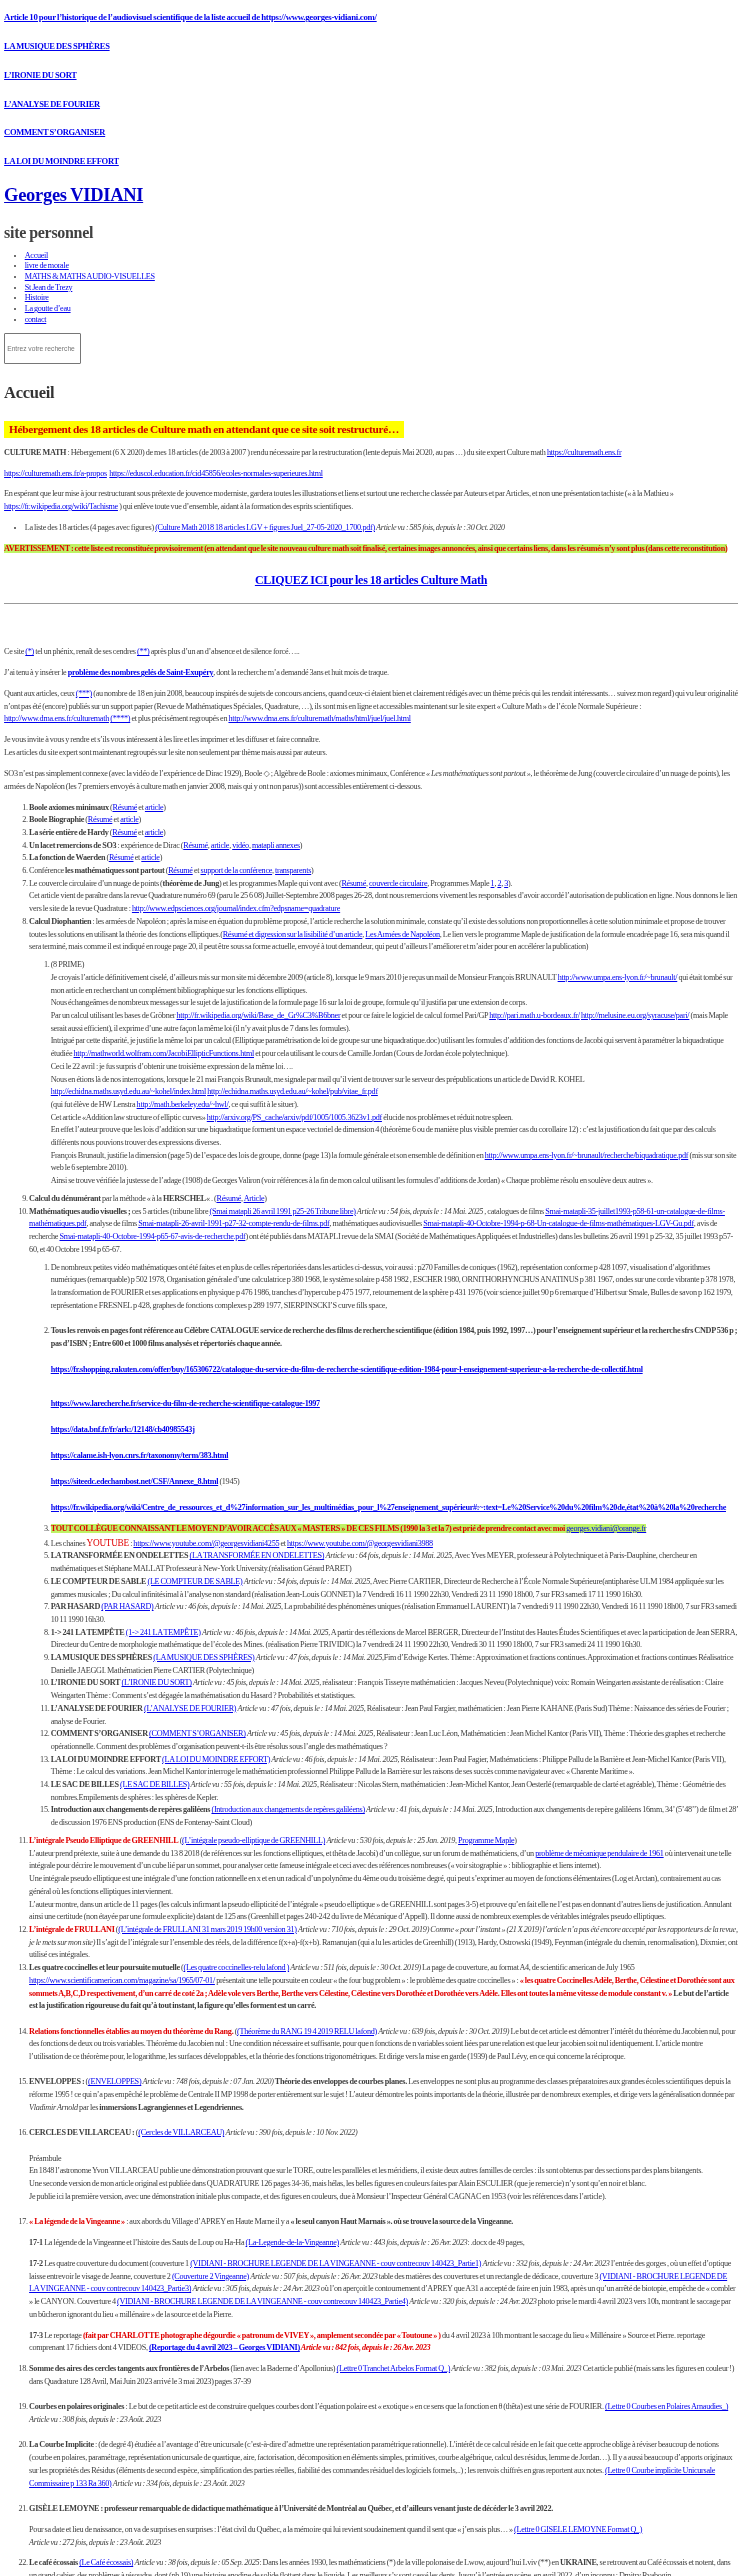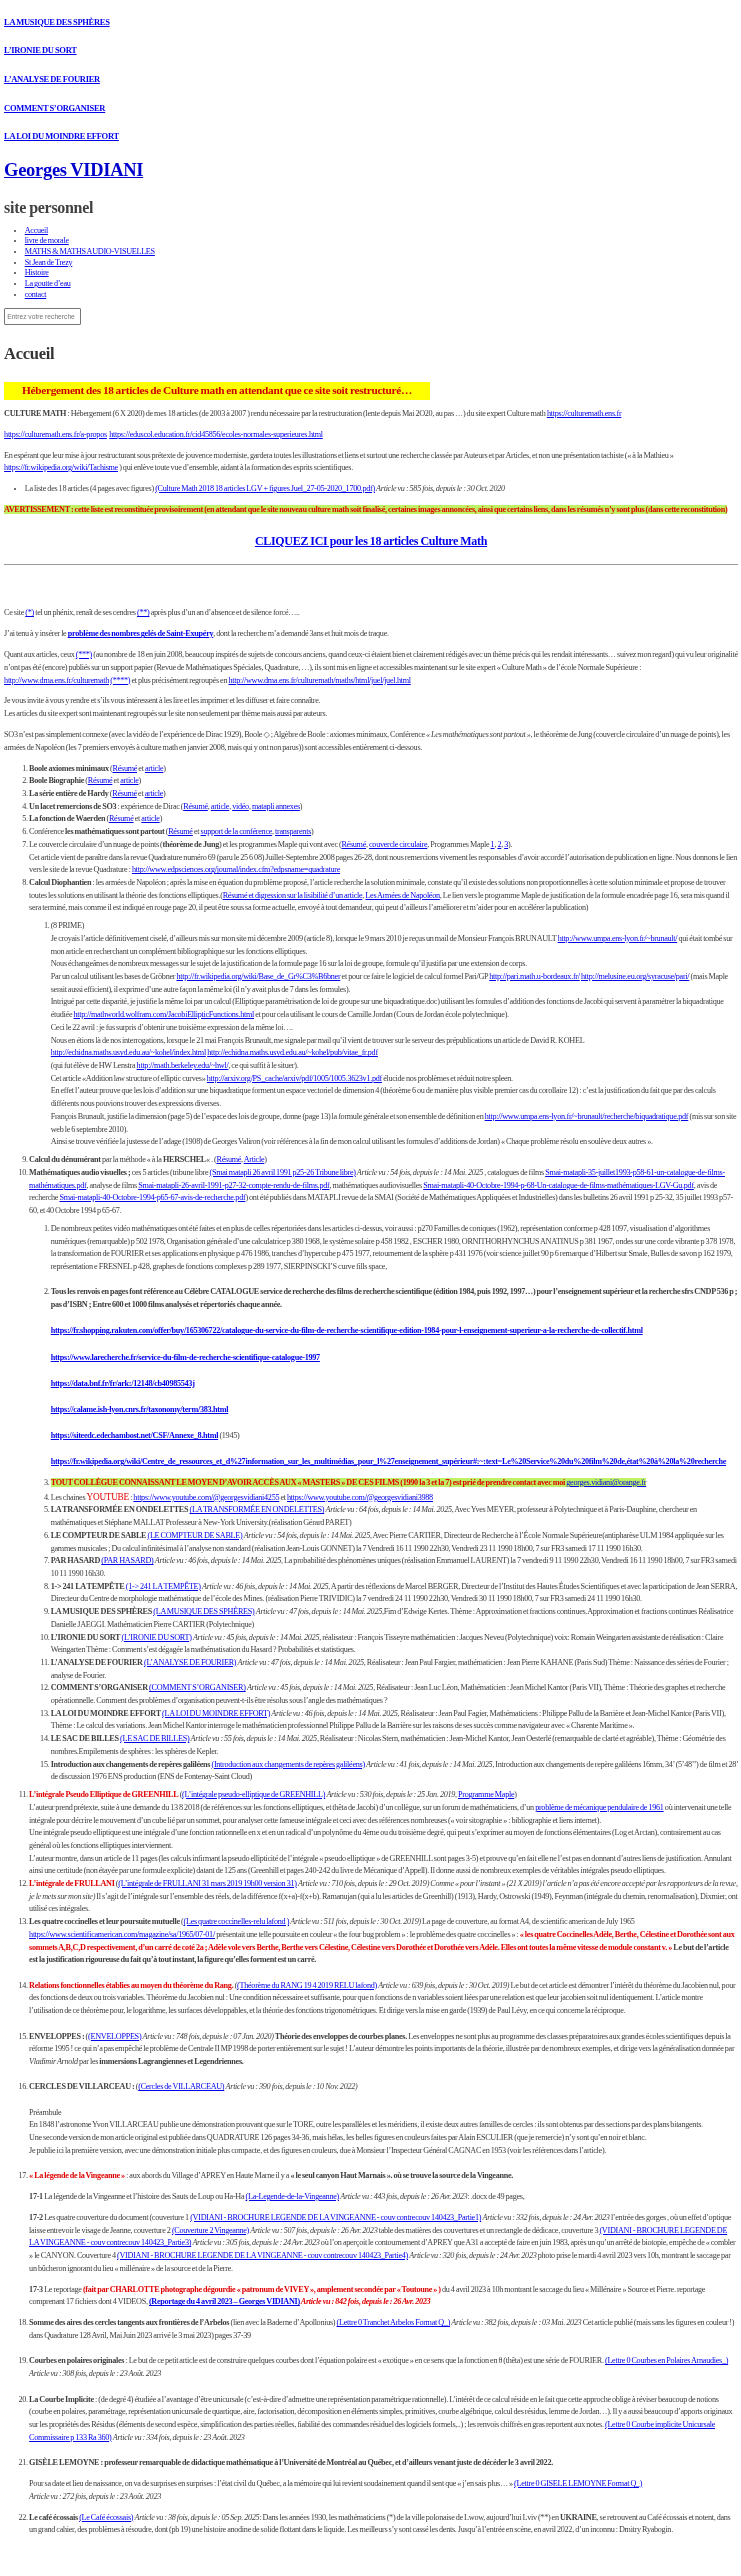--- a/index.html
+++ b/index.html
@@ -13,41 +13,42 @@
   .wrap { padding: 0 4.1px; }
   a { color: #0000ee; }
   .cond { letter-spacing: -0.3px; word-spacing: -0.5px; }
   h1,h2,h3,h4,h5 { margin: 0; }
   .toplink { display:block; font-weight:bold; font-size:8.8px; margin: 11.3px 0 0 0; }
   .toplinks a { display:block; font-weight:bold; font-size:8.5px; margin: 15.5px 0 0 0; }
   .site-title { font-size: 18.5px; font-weight: bold; margin: 12.4px 0 0 0; }
   .site-title a { color:#0000cc; }
   .site-desc { font-size: 16px; font-weight: bold; color:#404040; margin: 11.3px 0 5.2px 0; }
   ul.menu { margin: 4.1px 0 0 0; padding-left: 20.6px; line-height: 1.3; }
-  .search { margin: 8.2px 0 0 0; width: 77px; height: 17px; border:0.5px solid #767676; border-radius:1px; font-family:"Liberation Sans", sans-serif; font-size:6.7px; padding: 0 2.1px; box-sizing:border-box; color:#757575; }
+  .search { margin: 8.2px 0 0 0; width: 77px; height: 31px; border:0.5px solid #767676; border-radius:1px; font-family:"Liberation Sans", sans-serif; font-size:6.7px; padding: 0 2.1px; box-sizing:border-box; color:#757575; }
   .page-title { font-size: 16.5px; font-weight:bold; color:#333; margin: 15.5px 0 0 0; }
-  .hl-title { display:inline-block; background:#ffff00; color:#cc0000; font-weight:bold; font-size: 11.3px; margin: 15.5px 0 0 0; padding: 0 18px; }
+  .hl-title { display:inline-block; background:#ffff00; color:#cc0000; font-weight:bold; font-size: 11.3px; margin: 15.5px 0 0 0; padding: 0 5px; }
   p { margin: 8.2px 0; }
   .yellow { background:#bef264; }
   .red { color:#e00000; }
   .redb { color:#e00000; font-weight:bold; }
   .center { text-align:center; }
   .click-here { font-weight:bold; font-size:12px; }
   hr { border:0; border-top:1px solid #999; margin: 13.4px 0; }
   ol { margin: 5.2px 0; padding-left: 25px; }
   ol li { margin: 0; }
   ol ol { padding-left: 21.6px; }
   .spacer { height: 20.6px; }
 </style>
 </head>
 <body>
 
 <div class="wrap cond">
 
   
+  <a class="toplink" href="#">Article 10 pour l’historique de l’audiovisuel scientifique de la liste accueil de https://www.georges-vidiani.com/</a>
   <div class="toplinks">
     <a href="#">LA MUSIQUE DES SPHÈRES</a>
     <a href="#">L’IRONIE DU SORT</a>
     <a href="#">L’ANALYSE DE FOURIER</a>
     <a href="#">COMMENT S’ORGANISER</a>
     <a href="#">LA LOI DU MOINDRE EFFORT</a>
   </div>
 
   
   <h1 class="site-title"><a href="#">Georges VIDIANI</a></h1>
@@ -109,21 +110,21 @@
           <span>Ainsi se trouve vérifiée la justesse de l’adage (1908) de Georges Valiron (voir références à la fin de mon calcul utilisant les formules d’additions de Jordan) « Chaque problème résolu en soulève deux autres ».</span>
         </li>
       </ol>
     </li>
     <li><b>Calcul du dénumérant</b><span> par la méthode « à la </span><b>HERSCHEL</b><span>« . (</span><a href="#">Résumé</a>, <a href="#">Article</a>)</li>
     <li><b>Mathématiques audio visuelles ;</b><span> ces 5 articles (tribune libre </span><a href="#">(Smai matapli 26 avril 1991 p25-26 Tribune libre)</a><i> Article vu : 54 fois, depuis le : 14 Mai. 2025</i><span> , catalogues de films </span><a href="#">Smai-matapli-35-juillet1993-p58-61-un-catalogue-de-films-mathématiques.pdf</a><span>, analyse de films </span><a href="#">Smai-matapli-26-avril-1991-p27-32-compte-rendu-de-films.pdf</a><span>, mathématiques audiovisuelles </span><a href="#">Smai-matapli-40-Octobre-1994-p-68-Un-catalogue-de-films-mathématiques-LGV-Gu.pdf</a><span>, avis de recherche </span><a href="#">Smai-matapli-40-Octobre-1994-p65-67-avis-de-recherche.pdf</a><span>) ont été publiés dans MATAPLI revue de la SMAI (Société de Mathématiques Appliquées et Industrielles) dans les bulletins 26 avril 1991 p 25-32, 35 juillet 1993 p57-60, et 40 Octobre 1994 p 65-67.</span>
       <ol>
         <li><span>De nombreux petites vidéo mathématiques ont été faites et en plus de celles répertoriées dans les articles ci-dessus, voir aussi : p270 Familles de coniques (1962), représentation conforme p 428 1097, visualisation d’algorithmes numériques (remarquable) p 502 1978, Organisation générale d’une calculatrice p 380 1968, le système solaire p 458 1982 , ESCHER 1980, ORNITHORHYNCHUS ANATINUS p 381 1967, ondes sur une corde vibrante p 378 1978, la transformation de FOURIER et ses applications en physique p 476 1986, tranches d’hypercube p 475 1977, retournement de la sphère p 431 1976 (voir science juillet 90 p 6 remarque d’Hilbert sur Smale, Bulles de savon p 162 1979, représentation e FRESNEL p 428, graphes de fonctions complexes p 289 1977, SIERPINSCKI’S  curve fills space,</span><br><br></li>
         <li><b>Tous les renvois en pages font référence au Célèbre CATALOGUE service de recherche des films de recherche scientifique (édition 1984, puis 1992, 1997…) pour l’enseignement supérieur  et la recherche  sfrs CNDP 536 p ; pas d’ISBN ; Entre 600 et 1000 films analysés et répertoriés chaque année.</b>
           <p style="margin-top:13.4px"><a href="#" style="font-weight:bold">https://fr.shopping.rakuten.com/offer/buy/165306722/catalogue-du-service-du-film-de-recherche-scientifique-edition-1984-pour-l-enseignement-superieur-a-la-recherche-de-collectif.html</a></p>
-          <p style="margin-top:14px"><a href="#" style="font-weight:bold">https://www.larecherche.fr/service-du-film-de-recherche-scientifique-catalogue-1997</a></p>
+          <p style="margin-top:21px"><a href="#" style="font-weight:bold">https://www.larecherche.fr/service-du-film-de-recherche-scientifique-catalogue-1997</a></p>
           <p style="margin-top:13.4px"><a href="#" style="font-weight:bold">https://data.bnf.fr/fr/ark:/12148/cb40985543j</a></p>
           <p style="margin-top:13.4px"><a href="#" style="font-weight:bold">https://calame.ish-lyon.cnrs.fr/taxonomy/term/383.html</a></p>
           <p style="margin-top:13.4px"><a href="#" style="font-weight:bold">https://siteedc.edechambost.net/CSF/Annexe_8.html</a><span> (1945)</span></p>
           <p style="margin-top:13.4px;white-space:nowrap;overflow:hidden;"><a href="#" style="font-weight:bold">https://fr.wikipedia.org/wiki/Centre_de_ressources_et_d%27information_sur_les_multimédias_pour_l%27enseignement_supérieur#:~:text=Le%20Service%20du%20film%20de,état%20à%20la%20recherche</a></p>
         </li>
         <li><span class="yellow redb">TOUT COLLÈGUE CONNAISSANT LE MOYEN D’AVOIR ACCÈS AUX « MASTERS » DE CES FILMS (1990 la 3 et la 7) est prié de prendre contact avec moi </span><a href="#" class="yellow">georges.vidiani@orange.fr</a></li>
         <li><span>Les chaines </span><span class="red" style="font-size:9.3px">YOUTUBE</span><span> : </span><a href="#">https://www.youtube.com/@georgesvidiani4255</a><span> et </span><a href="#">https://www.youtube.com/@georgesvidiani3988</a></li>
         <li><b>LA TRANSFORMÉE EN ONDELETTES</b> <a href="#">(LA TRANSFORMÉE EN ONDELETTES)</a> <i>Article vu : 64 fois, depuis le : 14 Mai. 2025</i><span>, Avec Yves MEYER, professeur à Polytechnique et à Paris-Dauphine, chercheur en mathématiques et Stéphane MALLAT Professeur à New-York University.(réalisation Gérard PARET)</span></li>
         <li><b>LE COMPTEUR DE SABLE</b> <a href="#">(LE COMPTEUR DE SABLE)</a> <i>Article vu : 54 fois, depuis le : 14 Mai. 2025</i><span>, Avec Pierre CARTIER, Directeur de Recherche à l’École Normale Supérieure(antipharèse ULM 1984 appliquée  sur les gammes musicales ; Du calcul infinitésimal à l’analyse non standard (réalisation Jean-Louis GONNET) la 7 Vendredi 16 11 1990 22h30, Vendredi 23 11 1990 18h00, 7 sur FR3 samedi 17 11 1990 16h30.</span></li>
         <li><b>PAR HASARD</b> <a href="#">(PAR HASARD)</a> <i>Article vu : 46 fois, depuis le : 14 Mai. 2025</i><span>, La probabilité des phénomènes uniques (réalisation Emmanuel LAURENT) la 7 vendredi 9 11 1990 22h30, Vendredi 16 11 1990 18h00, 7 sur FR3 samedi 10 11 1990 16h30.</span></li>

